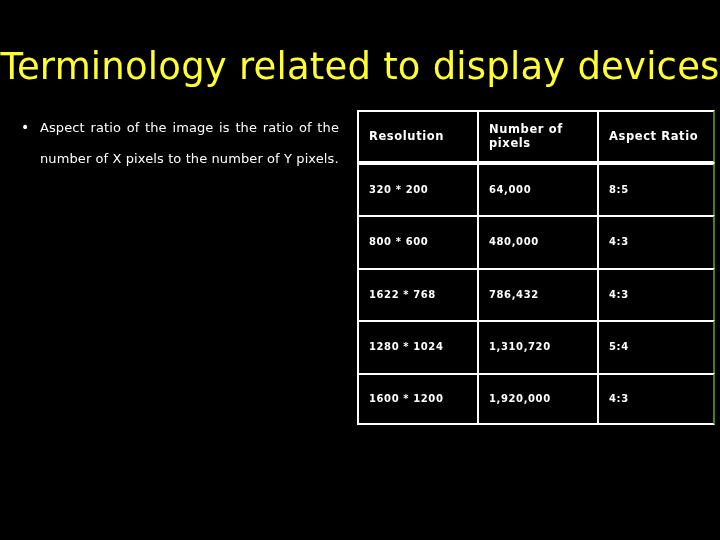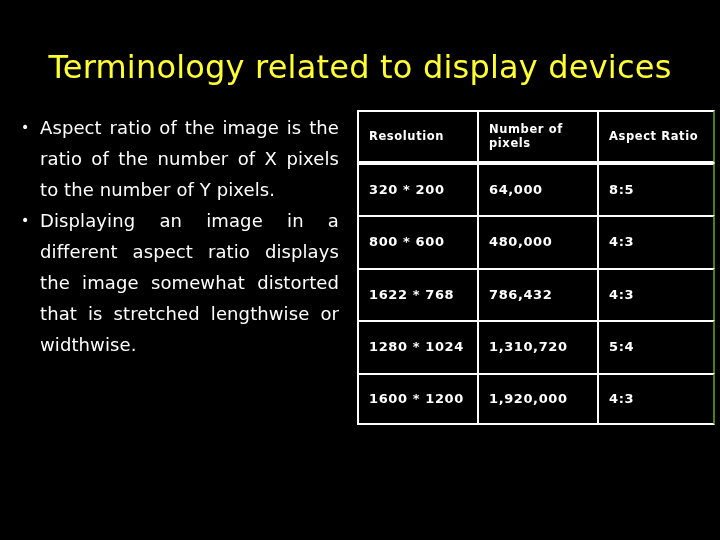--- a/index.html
+++ b/index.html
@@ -18,42 +18,42 @@
 
   
   .slide-title {
     position: absolute;
     left: 0;
     top: 50px;
     width: 720px;
     text-align: center;
     color: #ffff33;
     font-family: "DejaVu Sans", sans-serif;
-    font-size: 32px;
+    font-size: 37px;
     font-weight: 400;
     letter-spacing: 0.2px;
     white-space: nowrap;
     line-height: 34px;
   }
 
   
   .body-column {
     position: absolute;
     left: 14px;
     top: 112px;
     width: 325px;
   }
 
   .bullet-item {
     position: relative;
     display: block;
     padding-left: 26px;
     color: #ffffff;
     font-family: "DejaVu Sans", sans-serif;
-    font-size: 18px;
+    font-size: 13px;
     line-height: 31px;
     text-align: justify;
     text-justify: inter-word;
     letter-spacing: 0.1px;
   }
 
   .bullet-item::before {
     content: "\2022";
     position: absolute;
     left: 7px;
@@ -78,21 +78,21 @@
 
   .res-table col.c1 { width: 120px; }
   .res-table col.c2 { width: 120px; }
   .res-table col.c3 { width: 118px; }
 
   .res-table th,
   .res-table td {
     background: #000000;
     color: #ffffff;
     font-family: "DejaVu Sans", sans-serif;
-    font-size: 13px;
+    font-size: 10px;
     font-weight: bold;
     letter-spacing: 0.6px;
     text-align: left;
     vertical-align: middle;
     padding: 4px 10px;
     height: 52.5px;
     border-top: 2px solid #ffffff;
     border-left: 2px solid #ffffff;
     line-height: 14px;
   }
@@ -111,21 +111,20 @@
     font-size: 11.5px;
   }
 </style>
 </head>
 <body>
 
 <div class="slide-title">Terminology related to display devices</div>
 
 <div class="body-column">
   <div class="bullet-item">Aspect ratio of the image is the ratio of the number of X pixels to the number of Y pixels.</div>
-  <div class="bullet-item">Displaying an image in a different aspect ratio displays the image somewhat distorted that is stretched lengthwise or widthwise.</div>
 </div>
 
 <table class="res-table">
   <colgroup>
     <col class="c1">
       <col class="c2">
       <col class="c3">
   </colgroup>
   <thead>
     <tr>

